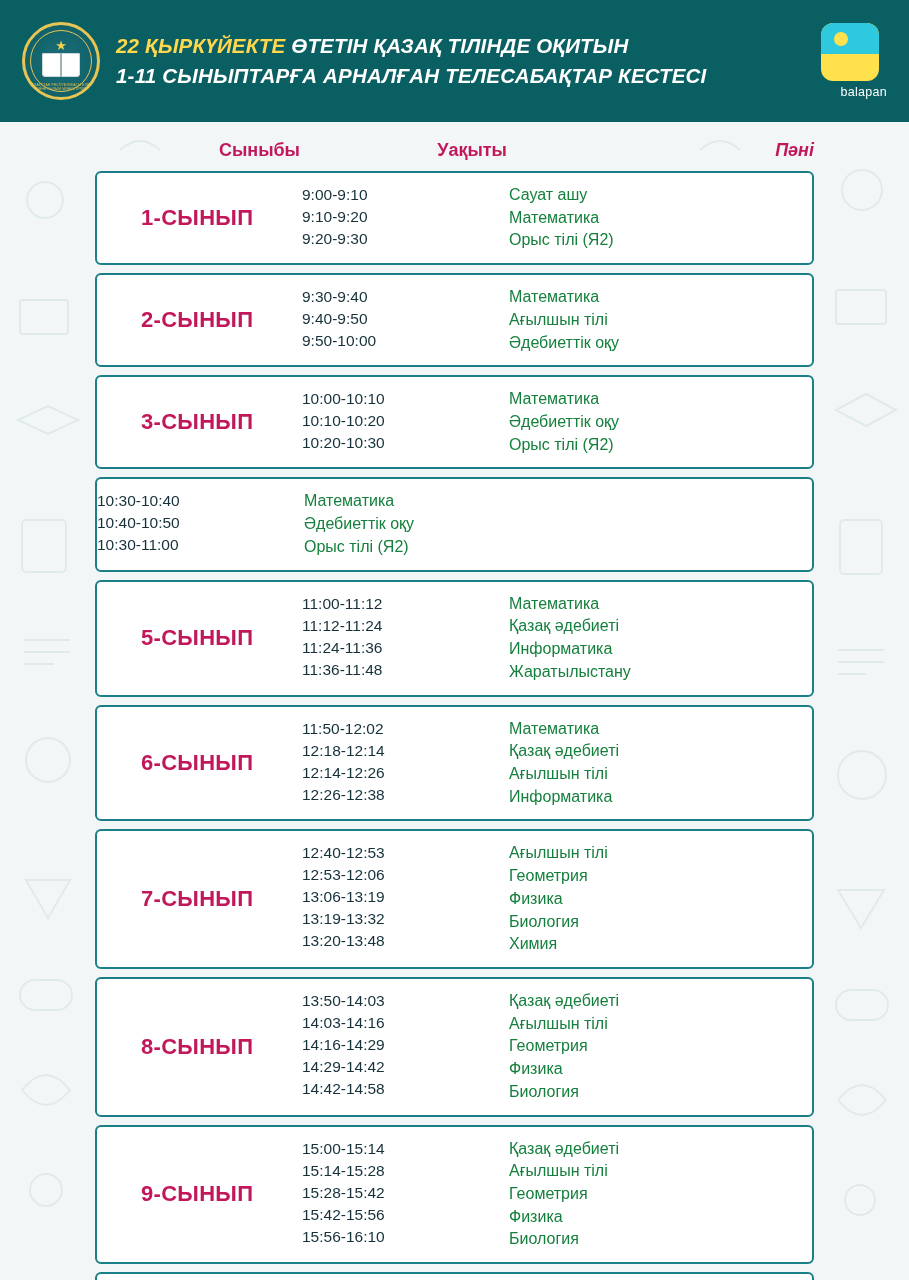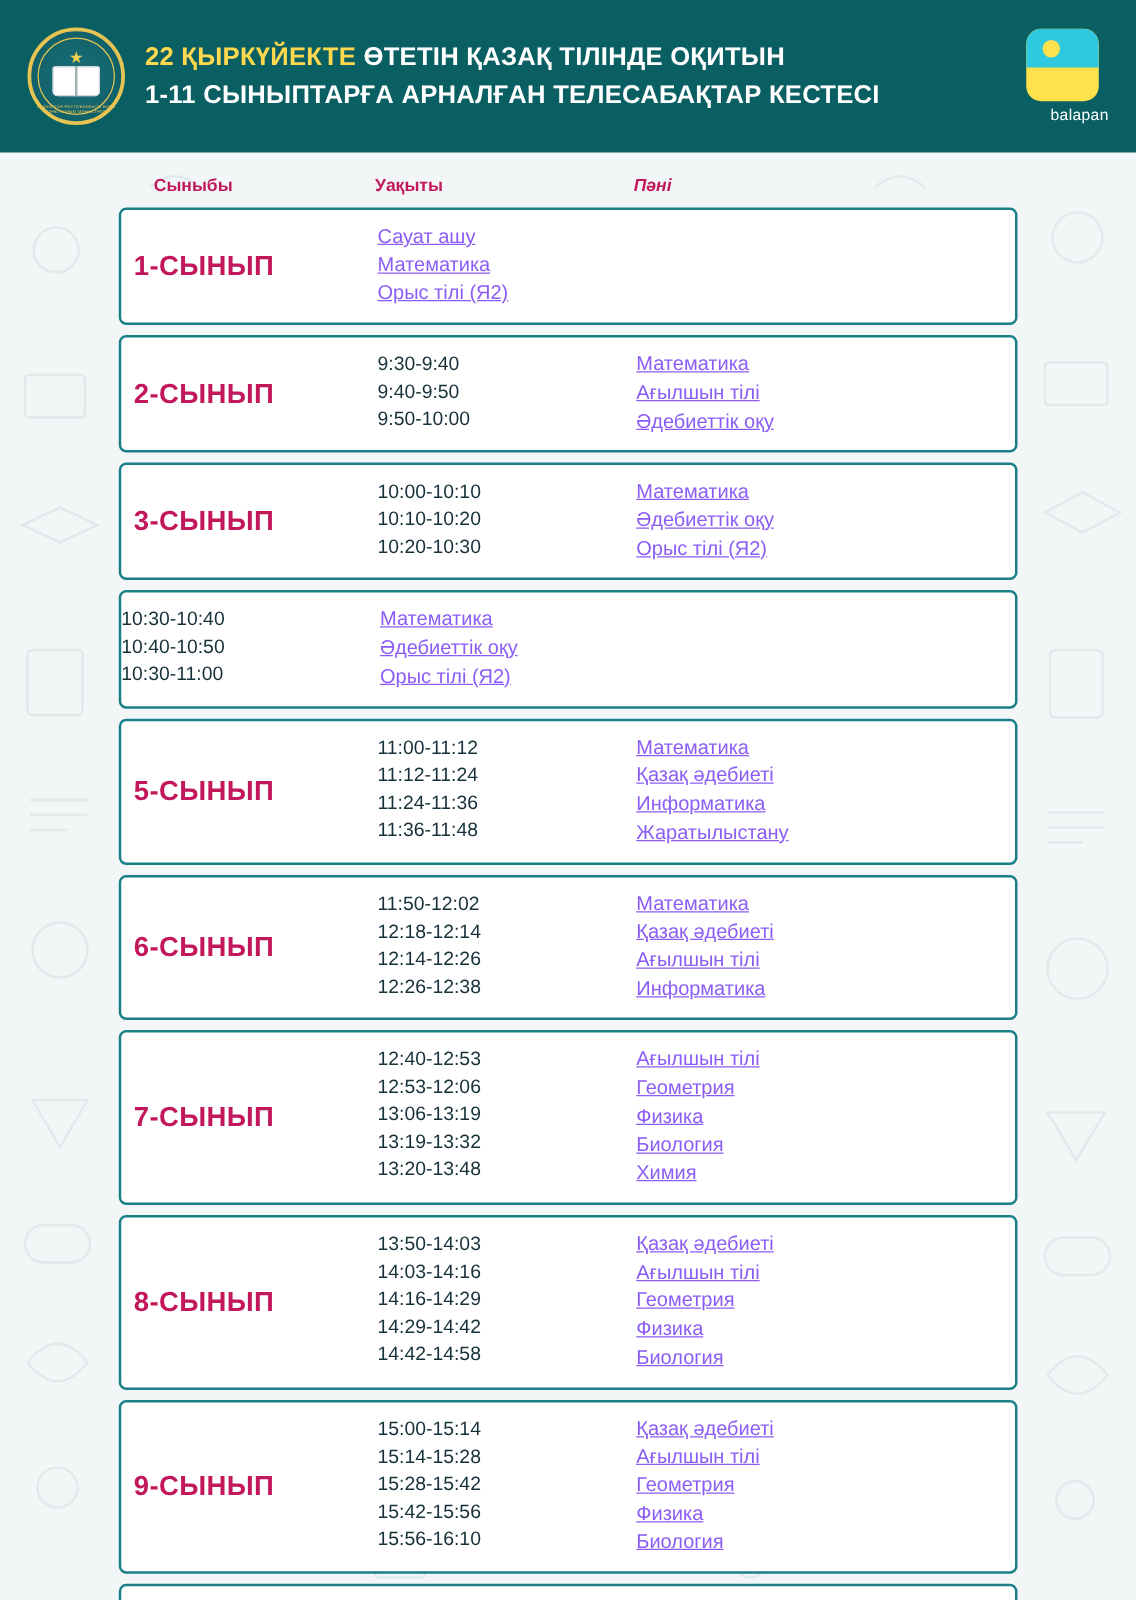--- a/index.html
+++ b/index.html
@@ -87,20 +87,21 @@
     width: 100%;
     text-align: center;
     font-size: 3.3px;
     color: #e7c453;
     letter-spacing: .2px;
   }
   .title-wrap {
     flex: 1;
     padding-left: 16px;
     color: #ffffff;
+    font-style: italic;
   }
   .title-line {
     font-size: 20.5px;
     font-weight: bold;
     letter-spacing: .2px;
     line-height: 1.45;
     white-space: nowrap;
   }
   .title-accent { color: #ffd84d; }
 
@@ -143,62 +144,62 @@
   
   .content {
     position: relative;
     z-index: 2;
     padding: 0 95px;
   }
   .col-head {
     display: flex;
     padding: 18px 0 10px 0;
     color: #c2185b;
-    font-size: 14px;
+    font-size: 18px;
     font-weight: bold;
+    text-align: right;
   }
   .col-head .c1 { width: 205px; padding-left: 28px; }
   .col-head .c2 { width: 207px; }
   .col-head .c3 { flex: 1; font-style: italic; }
 
   .row {
     display: flex;
     align-items: stretch;
     background: #ffffff;
     border: 2px solid #1a7f86;
     border-radius: 6px;
     margin-bottom: 8px;
     min-height: 78px;
   }
   .row .grade {
     width: 205px;
     display: flex;
     align-items: center;
-    padding-left: 10px;
+    padding-left: 44px;
     color: #c2185b;
     font-size: 22px;
     font-weight: bold;
     letter-spacing: .3px;
     flex: none;
   }
   .row .times {
     width: 207px;
     padding: 11px 0;
     color: #16313a;
     font-size: 15.5px;
     line-height: 1.42;
     flex: none;
   }
   .row .subjects {
     flex: 1;
     padding: 11px 0;
-    color: #8b5cf6;
+    color: #15803d;
     font-size: 16px;
     line-height: 1.42;
-    text-decoration: underline;
   }
 </style>
 </head>
 <body>
 
 <div class="page">
 
   <svg class="doodles" viewBox="0 0 909 1280" xmlns="http://www.w3.org/2000/svg">
     <g stroke="#cfe0e2" stroke-width="2" fill="none">
       <circle cx="45" cy="200" r="18"></circle>
@@ -255,20 +256,25 @@
   <div class="content">
     <div class="col-head">
       <div class="c1">Сыныбы</div>
       <div class="c2">Уақыты</div>
       <div class="c3">Пәні</div>
     </div>
 
     <div id="rows-container">
         <div class="row">
           <div class="grade">1-СЫНЫП</div>
+          <div class="times">
+            <div>9:00-9:10</div>
+            <div>9:10-9:20</div>
+            <div>9:20-9:30</div>
+          </div>
           <div class="subjects">
             <div>Сауат ашу</div>
             <div>Математика</div>
             <div>Орыс тілі (Я2)</div>
           </div>
         </div>
         <div class="row">
           <div class="grade">2-СЫНЫП</div>
           <div class="times">
             <div>9:30-9:40</div>

